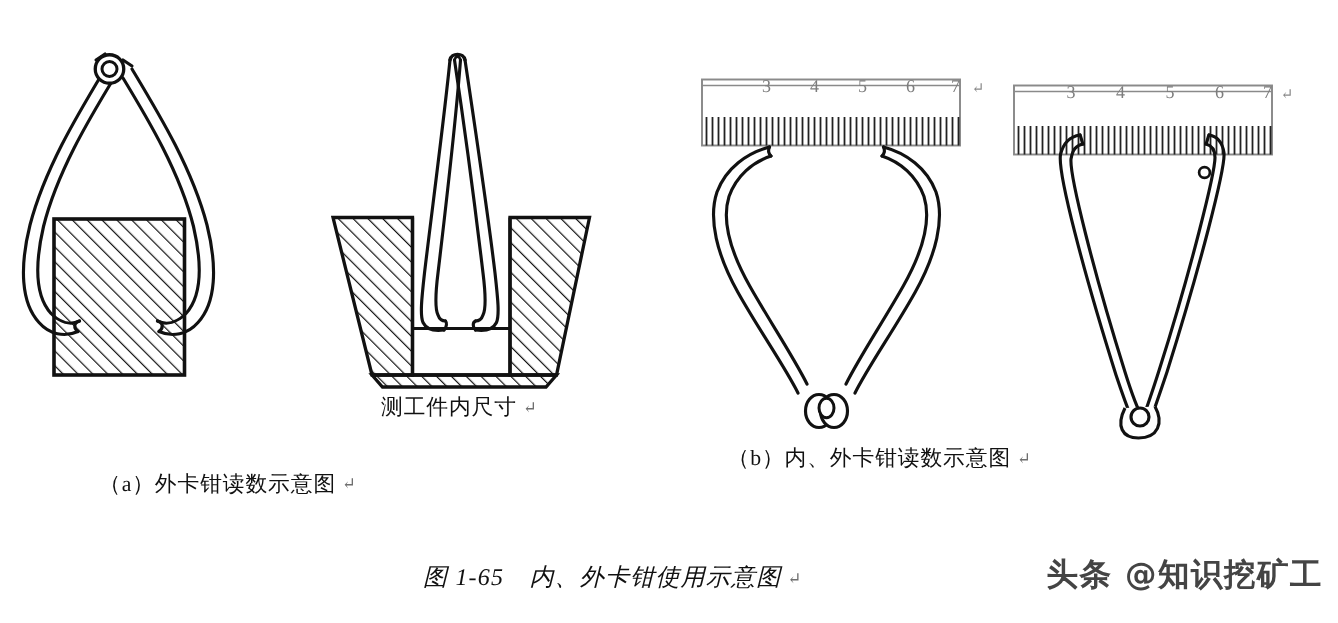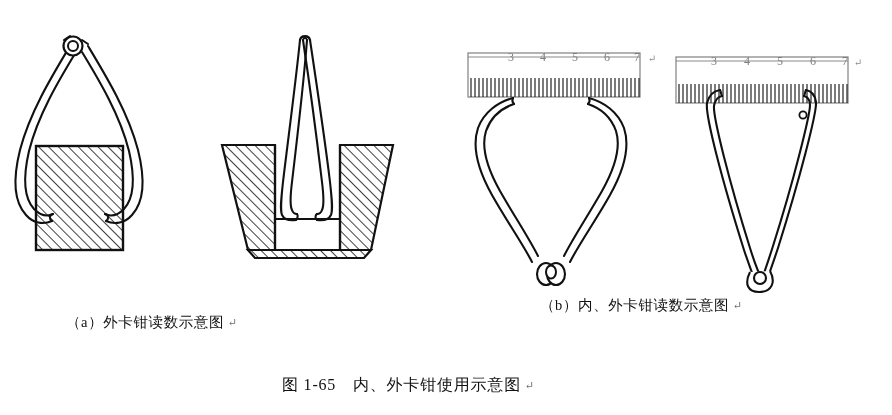--- a/index.html
+++ b/index.html
@@ -321,27 +321,31 @@
       <path d="M 806 90 C 805 92, 805 94, 804 96" fill="none" stroke="#111111" stroke-width="2.1" stroke-linecap="round"></path>
 
       <path d="M 750 272 C 744 284, 748 292, 759 292 C 772 292, 776 282, 770 271" fill="#ffffff" stroke="#111111" stroke-width="2.1" stroke-linejoin="round"></path>
       <circle cx="760" cy="278" r="6" fill="#ffffff" stroke="#111111" stroke-width="2.1"></circle>
 
       <circle cx="803" cy="115" r="3.6" fill="#ffffff" stroke="#111111" stroke-width="1.8"></circle>
     </g>
   </svg>
 
 
+  <div class="cap label-sub" style="left:254px; top:262px;">
+    <span>测工件内尺寸</span><span class="pilcrow">↵</span>
+  </div>
 
   <div class="cap label-part" style="left:66px; top:313px;">
     <span>（a）外卡钳读数示意图</span><span class="pilcrow">↵</span>
   </div>
 
-  <div class="cap label-part" style="left:540px; top:296px;">
+  <div class="cap label-part" style="left:485px; top:296px;">
     <span>（b）内、外卡钳读数示意图</span><span class="pilcrow">↵</span>
   </div>
 
-  <div class="cap label-main" style="left:282px; top:375px;">
+  <div class="cap label-main" style="left:282px; top:375px;font-style:italic;">
     <span>图 1-65　内、外卡钳使用示意图</span><span class="pilcrow">↵</span>
   </div>
 
+  <div class="watermark">头条 @知识挖矿工</div>
 
 </div>
 
 </body></html>

